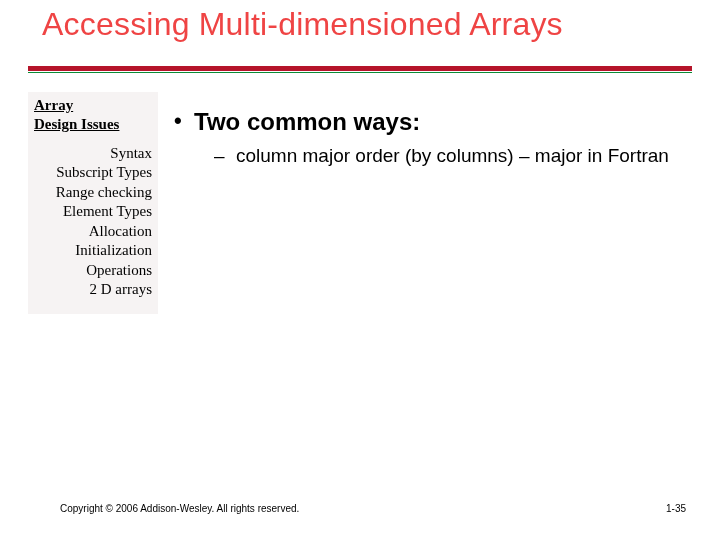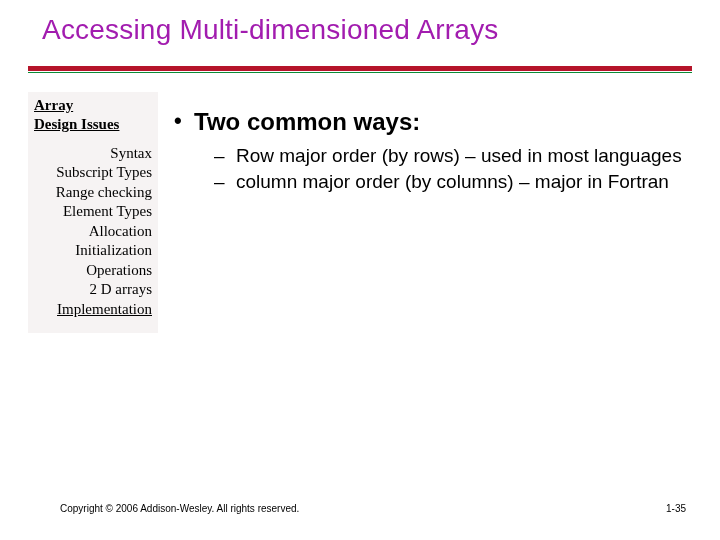--- a/index.html
+++ b/index.html
@@ -14,24 +14,24 @@
   }
   .slide {
     position: relative;
     width: 720px;
     height: 540px;
     box-sizing: border-box;
   }
   .title {
     position: absolute;
     left: 42px;
-    top: 14px;
-    font-size: 28px;
+    top: 6px;
+    font-size: 32px;
     font-weight: 400;
-    color: #a21caf;
+    color: #ef4444;
     letter-spacing: 0.2px;
   }
   .rule {
     position: absolute;
     left: 28px;
     top: 66px;
     width: 664px;
     height: 0;
   }
   .rule .thick {
@@ -141,25 +141,23 @@
       <span>Design Issues</span>
     </div>
     <div class="item">Syntax</div>
     <div class="item">Subscript Types</div>
     <div class="item">Range checking</div>
     <div class="item">Element Types</div>
     <div class="item">Allocation</div>
     <div class="item">Initialization</div>
     <div class="item">Operations</div>
     <div class="item">2 D arrays</div>
-    <div class="item linked">Implementation</div>
   </div>
 
   <div class="content">
     <div class="bullet">Two common ways:</div>
-    <div class="sub">Row major order (by rows) – used in most languages</div>
     <div class="sub">column major order (by columns) – major in Fortran</div>
   </div>
 
   <div class="footer-left">Copyright © 2006 Addison-Wesley. All rights reserved.</div>
   <div class="footer-right">1-35</div>
 
 </div>
 
 </body></html>

